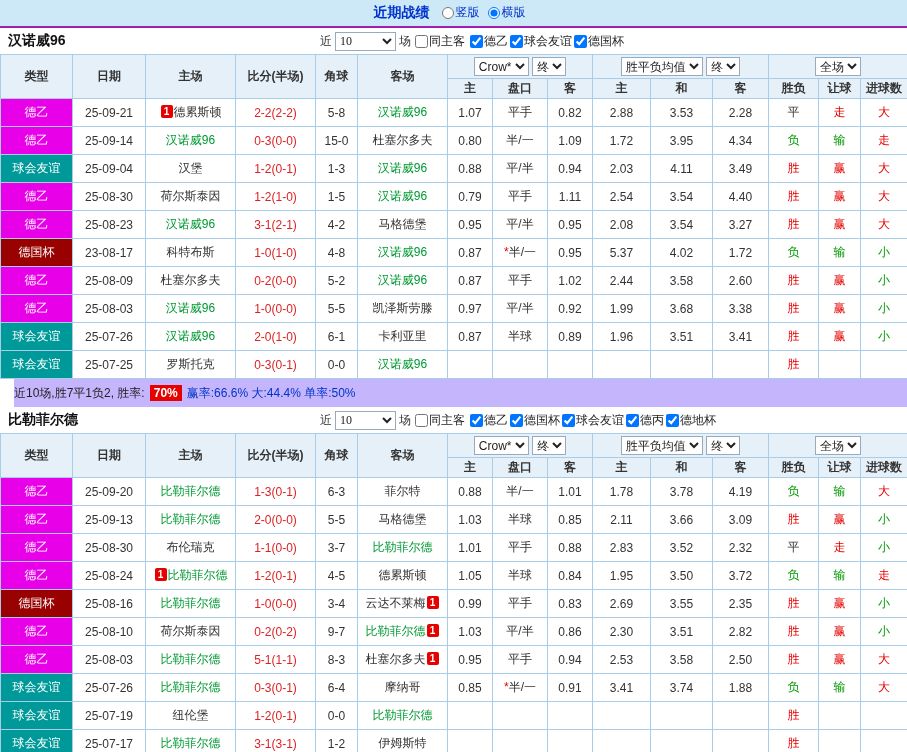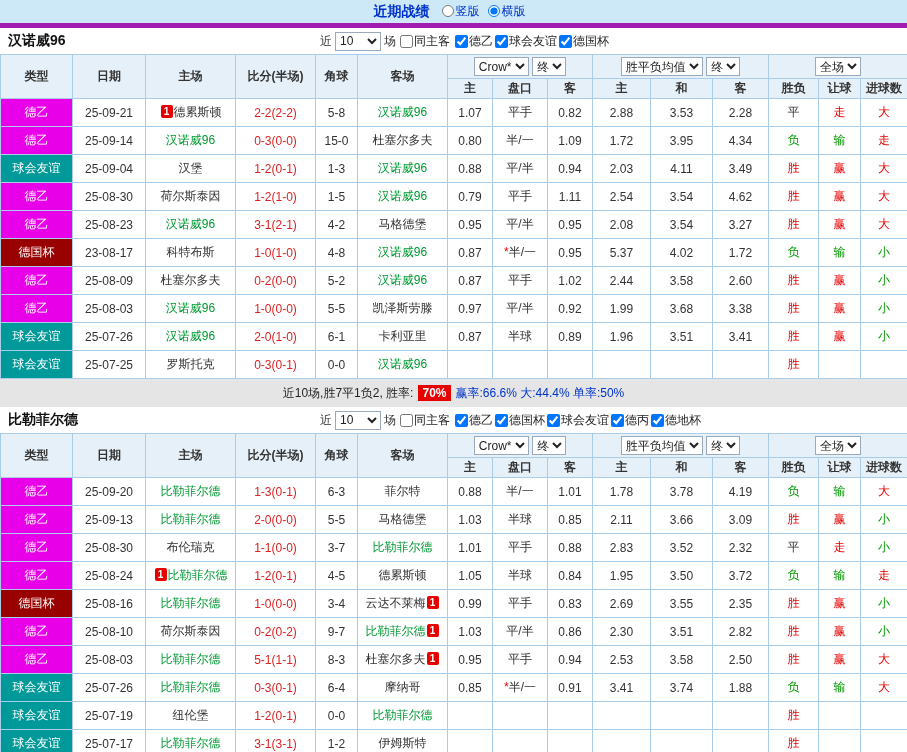--- a/index.html
+++ b/index.html
@@ -1,46 +1,46 @@
 <!DOCTYPE html>
 <html style="--accent: #0033cc; --win: #e60000; --lose: #009900; --draw: #333333; --focus: #009933; --score: #dd2222; --badge: #e60000;"><head>
 <meta charset="utf-8">
 <style>
   *{margin:0;padding:0;box-sizing:border-box;}
   html,body{width:907px;height:752px;overflow:hidden;background:#fff;
     font-family:"Liberation Sans","DejaVu Sans",sans-serif;font-size:12px;color:#333;}
-  .topbar{height:28px;background:#cde9f8;border-bottom:5px solid #a21caf;
+  .topbar{height:28px;background:#cde9f8;border-bottom:2px solid #a21caf;
     display:flex;align-items:center;justify-content:center;gap:4px;}
   .topbar .title{color:var(--accent);font-weight:bold;font-size:14px;margin-right:8px;}
   .radio{display:inline-flex;align-items:center;color:var(--accent);gap:2px;margin-right:8px;cursor:pointer;}
   .radio input{width:12px;height:12px;margin:0;}
   .controls-bar{height:26px;position:relative;display:flex;align-items:center;background:#fff;}
   .team-name{font-weight:bold;font-size:14px;color:#111;margin-left:8px;}
   .filter-controls{position:absolute;left:320px;top:0;height:26px;display:flex;align-items:center;gap:3px;white-space:nowrap;}
   .sel{font-size:12px;height:19px;border:1px solid #9aaabb;background:#fff;font-family:inherit;color:#222;}
-  .count{width:46px;}
+  .count{width:61px;font-family:Liberation Serif, serif;}
   .cb{display:inline-flex;align-items:center;margin:0 1px;cursor:pointer;color:#222;}
   .cb input{width:13px;height:13px;margin:0 1px 0 0;}
   .league-filters{display:inline-flex;align-items:center;}
   .match-table{border-collapse:collapse;table-layout:fixed;width:907px;}
   .match-table th,.match-table td{border:1px solid #a9cde9;text-align:center;overflow:hidden;white-space:nowrap;padding:0;}
   .match-table thead th{background:#e6f0f8;font-weight:bold;color:#333;height:20px;}
   .match-table thead tr:first-child th{height:24px;}
   .match-table tbody td{height:28px;background:#fff;}
   td.type-cell{color:#fff;}
   td.score-cell{color:var(--score);}
   td.empty{background:#e9f4fb;}
   .team-focus{color:var(--focus);}
   .badge{display:inline-block;background:var(--badge);color:#fff;font-size:10px;line-height:13px;
     min-width:12px;height:13px;border-radius:2px;vertical-align:1px;margin:0 1px;font-weight:bold;}
   .res-r{color:var(--win);}
   .res-g{color:var(--lose);}
   .res-d{color:var(--draw);}
   .star{color:var(--win);}
-  .summary{height:28px;display:flex;align-items:center;justify-content:center;gap:5px;background:#e5e5e5;}
+  .summary{height:28px;display:flex;align-items:center;gap:5px;background:#c4b5fd;margin-left:14px;}
   .win-rate-badge{background:var(--badge);color:#fff;padding:1px 4px;font-weight:bold;}
   .sum-stats{color:var(--accent);}
   .sum-prefix{color:#222;}
 </style>
 </head>
 <body>
 
 <div class="page">
 
   <div class="topbar">
@@ -188,21 +188,21 @@
             <td>25-08-30</td>
             <td><span>荷尔斯泰因</span></td>
             <td class="score-cell">1-2(1-0)</td>
             <td>1-5</td>
             <td><span class="team-focus">汉诺威96</span></td>
             <td>0.79</td>
             <td>平手</td>
             <td>1.11</td>
             <td>2.54</td>
             <td>3.54</td>
-            <td>4.62</td>
+            <td>4.40</td>
             <td class="res-r">胜</td>
             <td class="res-r">赢</td>
             <td class="res-r">大</td>
           </tr>
           <tr>
             <td class="type-cell" style="background: rgb(232, 0, 232);">德乙</td>
             <td>25-08-23</td>
             <td><span class="team-focus">汉诺威96</span></td>
             <td class="score-cell">3-1(2-1)</td>
             <td>4-2</td>

